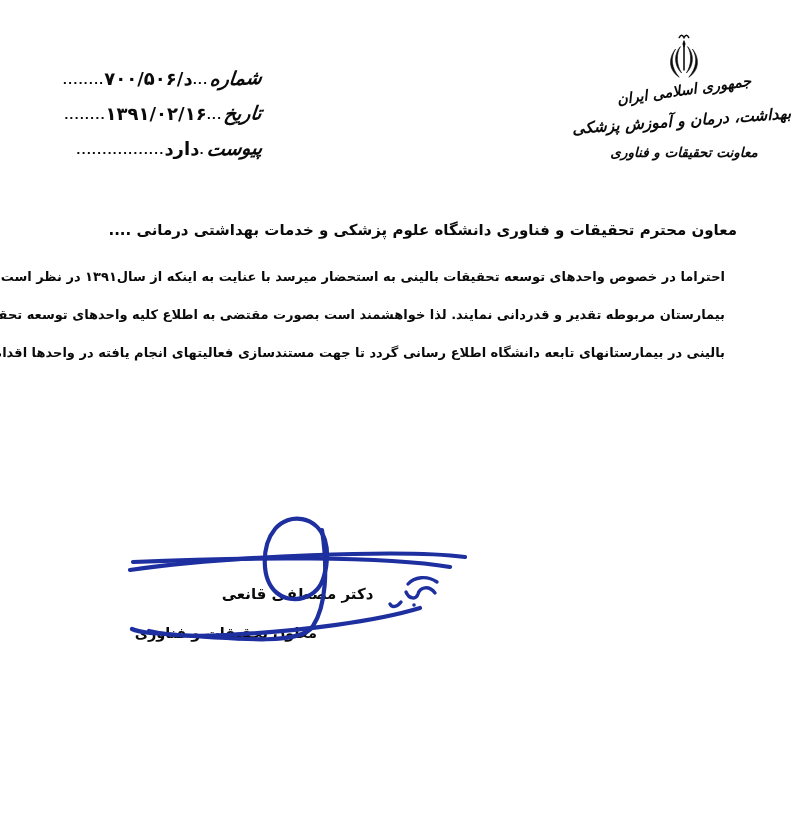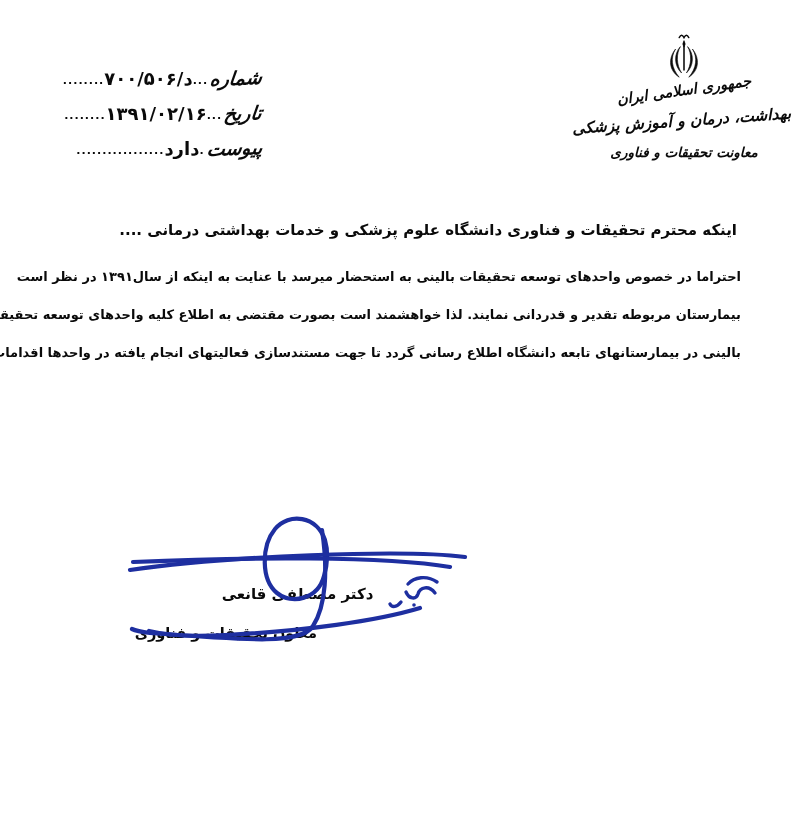--- a/index.html
+++ b/index.html
@@ -23,21 +23,21 @@
   .emblem { display:block; margin:0 auto; }
   .hdr-country  { font-size:14.5px; font-weight:700; font-style:italic; transform:rotate(-8deg); margin-top:4px; white-space:nowrap; }
   .hdr-ministry { font-size:15.5px; font-weight:700; font-style:italic; transform:rotate(-4deg); margin-top:14px; white-space:nowrap; }
   .hdr-dept     { font-size:13.5px; font-weight:700; margin-top:14px; white-space:nowrap;font-style:italic; }
 
   
   .recipient {
     position:absolute; left:60px; right:60px; top:221px;
     direction:rtl; text-align:right; font-size:15px; font-weight:700;
   }
-  .body-lines { position:absolute; left:60px; right:56px; top:258px; direction:rtl; }
+  .body-lines { position:absolute; left:60px; right:72px; top:258px; direction:rtl; }
   .bline {
     height:37.8px; line-height:37.8px; font-size:13px; font-weight:700;
     text-align:justify; text-align-last:justify; white-space:nowrap; overflow:visible;
   }
   .bline.last { text-align-last:right; }
 
   
   .sig-name  { position:absolute; left:210px; top:585px; width:175px; text-align:center;
                font-size:15px;   font-weight:700; direction:rtl; white-space:nowrap; }
   .sig-title { position:absolute; left:147px; top:625px; width:170px; text-align:center;
@@ -80,21 +80,21 @@
         <path d="M36 24 C47 36 47 56 34 68 C43 54 43 36 36 24" stroke-width="1"></path>
         <path d="M16 28 C3 44 5 64 22 75 C9 60 7 42 16 28" stroke-width="1"></path>
         <path d="M44 28 C57 44 55 64 38 75 C51 60 53 42 44 28" stroke-width="1"></path>
       </g>
     </svg>
     <div class="hdr-country">جمهوری اسلامی ایران</div>
     <div class="hdr-ministry">وزارت بهداشت، درمان و آموزش پزشکی</div>
     <div class="hdr-dept">معاونت تحقیقات و فناوری</div>
   </div>
 
-  <div class="recipient">اینکه محترم تحقیقات و فناوری دانشگاه علوم پزشکی و خدمات بهداشتی درمانی ....</div>
+  <div class="recipient">معاون محترم تحقیقات و فناوری دانشگاه علوم پزشکی و خدمات بهداشتی درمانی ....</div>
 
   <div class="body-lines">
     <div class="bline">احتراما در خصوص واحدهای توسعه تحقیقات بالینی به استحضار میرسد با عنایت به اینکه از سال۱۳۹۱ در نظر است</div>
     <div class="bline">بیمارستان مربوطه  تقدیر و قدردانی نمایند. لذا خواهشمند است بصورت مقتضی به اطلاع کلیه واحدهای توسعه تحقیقات</div>
     <div class="bline">بالینی در بیمارستانهای  تابعه دانشگاه اطلاع رسانی گردد تا جهت مستندسازی فعالیتهای انجام یافته در واحدها اقدامات</div>
   </div>
 
   <div class="sig-name">دکتر مصطفی قانعی</div>
   <div class="sig-title">معاون تحقیقات و فناوری</div>
 

